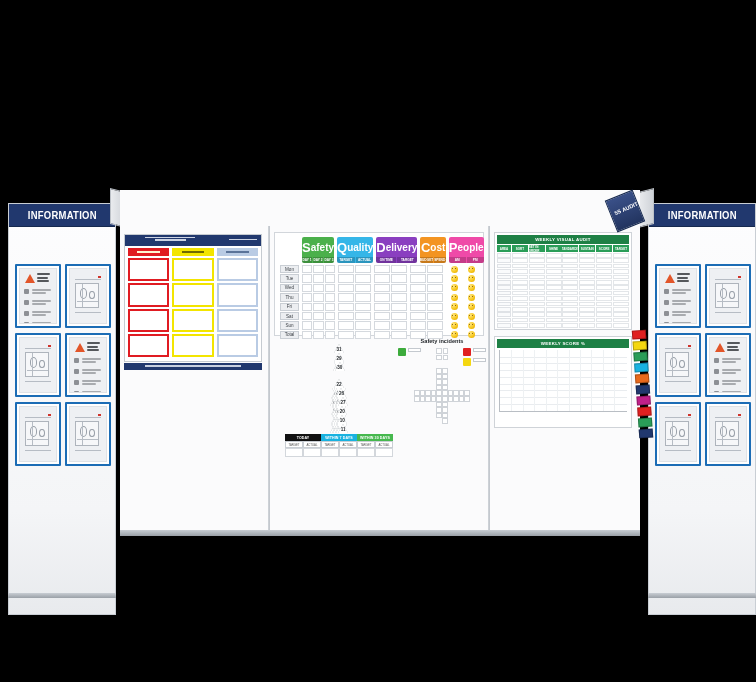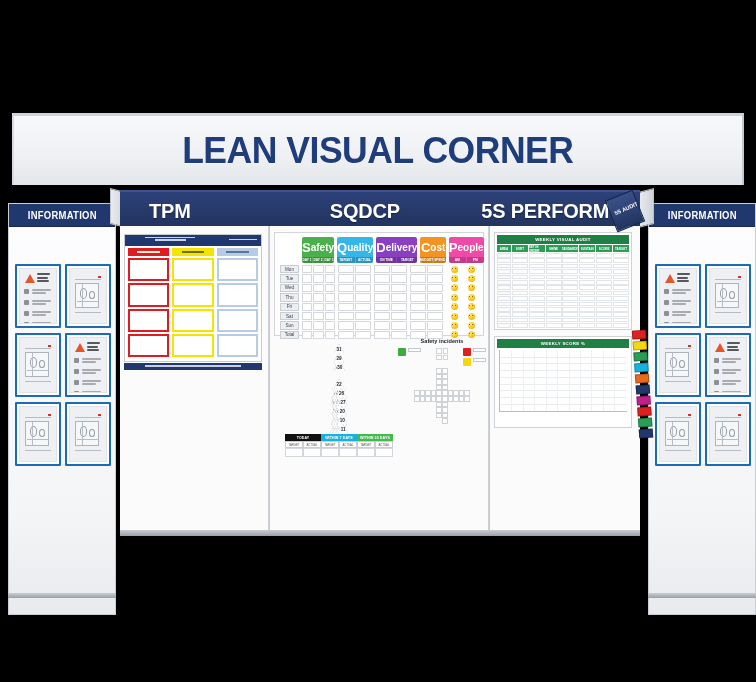--- a/index.html
+++ b/index.html
@@ -320,23 +320,20 @@
     background: linear-gradient(180deg,#c8cdd3,#9aa0a7);
   }
   .base-wing.l { left: 8px; }
   .base-wing.r { left: 648px; }
 </style>
 </head>
 <body>
 
 <div id="stage">
 
-  <div class="banner">
-    <div class="banner-title">LEAN VISUAL CORNER</div>
-  </div>
 
   <div class="wing left">
     <div class="wing-hdr">
       <span>INFORMATION</span>
     </div>
     <div class="wing-docs" id="leftDocs">
         <div class="doc">
           <div class="doc-inner">
             <span class="tri"></span>
             <div class="doc-ttl">
@@ -613,25 +610,20 @@
           </div>
         </div>
       </div>
   </div>
 
   <div class="fold l"></div>
   <div class="fold r"></div>
 
   <div class="board">
 
-    <div class="board-hdr">
-      <div class="lbl lbl-tpm">TPM</div>
-      <div class="lbl lbl-sqdcp">SQDCP</div>
-      <div class="lbl lbl-5s">5S PERFORM</div>
-    </div>
 
     <div class="board-body">
       <div class="seam" style="left:148px"></div>
       <div class="seam" style="left:368px"></div>
 
       <div class="sec sec-tpm">
         <div class="tpm-wrap">
           <div class="tpm-top">
             <div class="t1">
                 <i></i>

